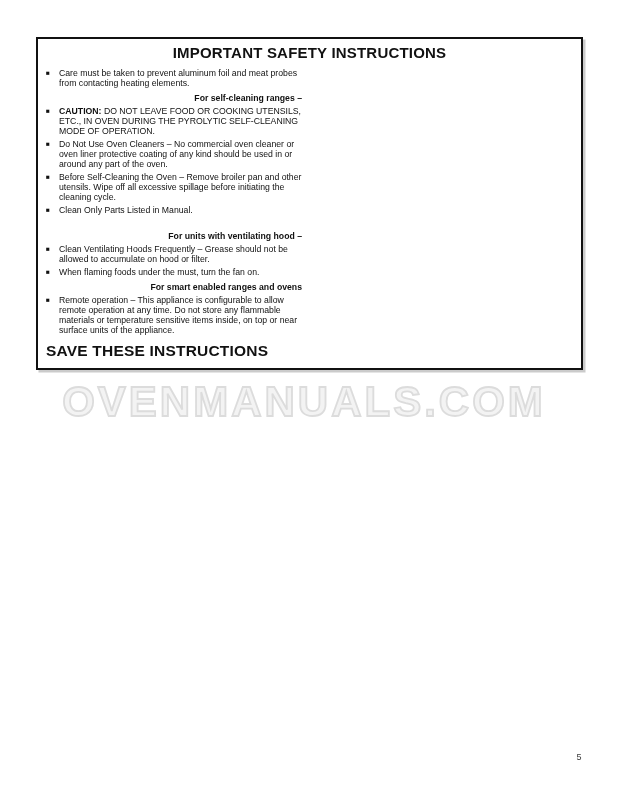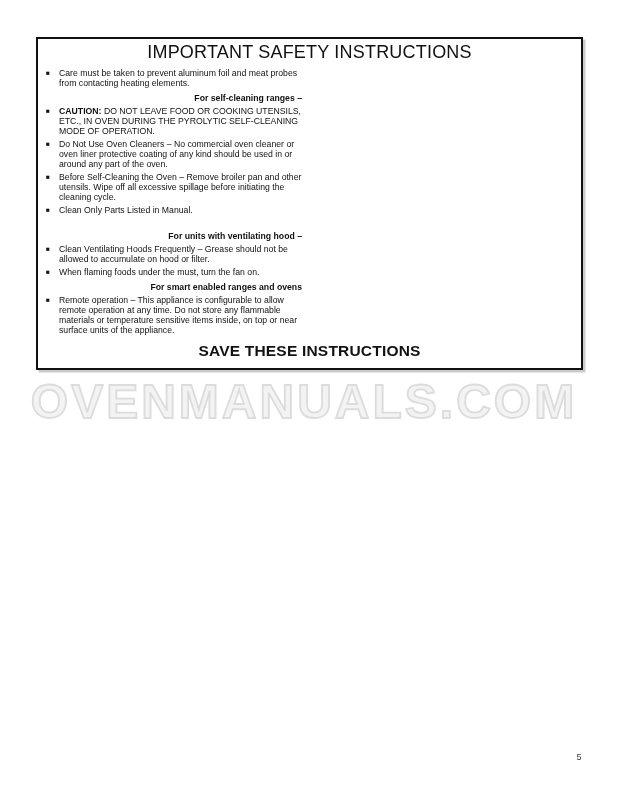--- a/index.html
+++ b/index.html
@@ -17,22 +17,22 @@
     left: 36px; top: 37px;
     width: 547px;
     border: 2px solid #111;
     background: #fff;
     box-shadow: 2.5px 2.5px 0 rgba(175,175,175,0.65);
     padding: 3px 8px 5px 8px;
   }
 
   .box-title {
     text-align: center;
-    font-weight: normal;
-    font-size: 18px;
+    font-weight: bold;
+    font-size: 15px;
     line-height: 21px;
     letter-spacing: 0.2px;
     margin-bottom: 3px;
   }
 
   .columns {
     display: flex;
     gap: 14px;
     flex-direction: column;
   }
@@ -51,36 +51,36 @@
   .marker {
     width: 13px;
     flex: 0 0 13px;
     font-size: 6.5px;
     line-height: 10px;
   }
   .txt { flex: 1; }
   .txt b { font-weight: bold; }
 
   .box-footer {
-    text-align: center;
+    text-align: left;
     font-weight: bold;
     font-size: 15.5px;
     line-height: 19px;
     margin-top: 6px;
     margin-bottom: 3px;
     letter-spacing: 0.2px;
   }
 
   .watermark {
     position: absolute;
     left: 0; top: 380px;
     width: 608px;
     text-align: center;
     font-weight: bold;
-    font-size: 48px;
+    font-size: 42px;
     line-height: 44px;
     letter-spacing: 3px;
     color: #f3f3f3;
     -webkit-text-stroke: 1.8px #dcdcdc;
     user-select: none;
     white-space: nowrap;
   }
 
   .page-number {
     position: absolute;

